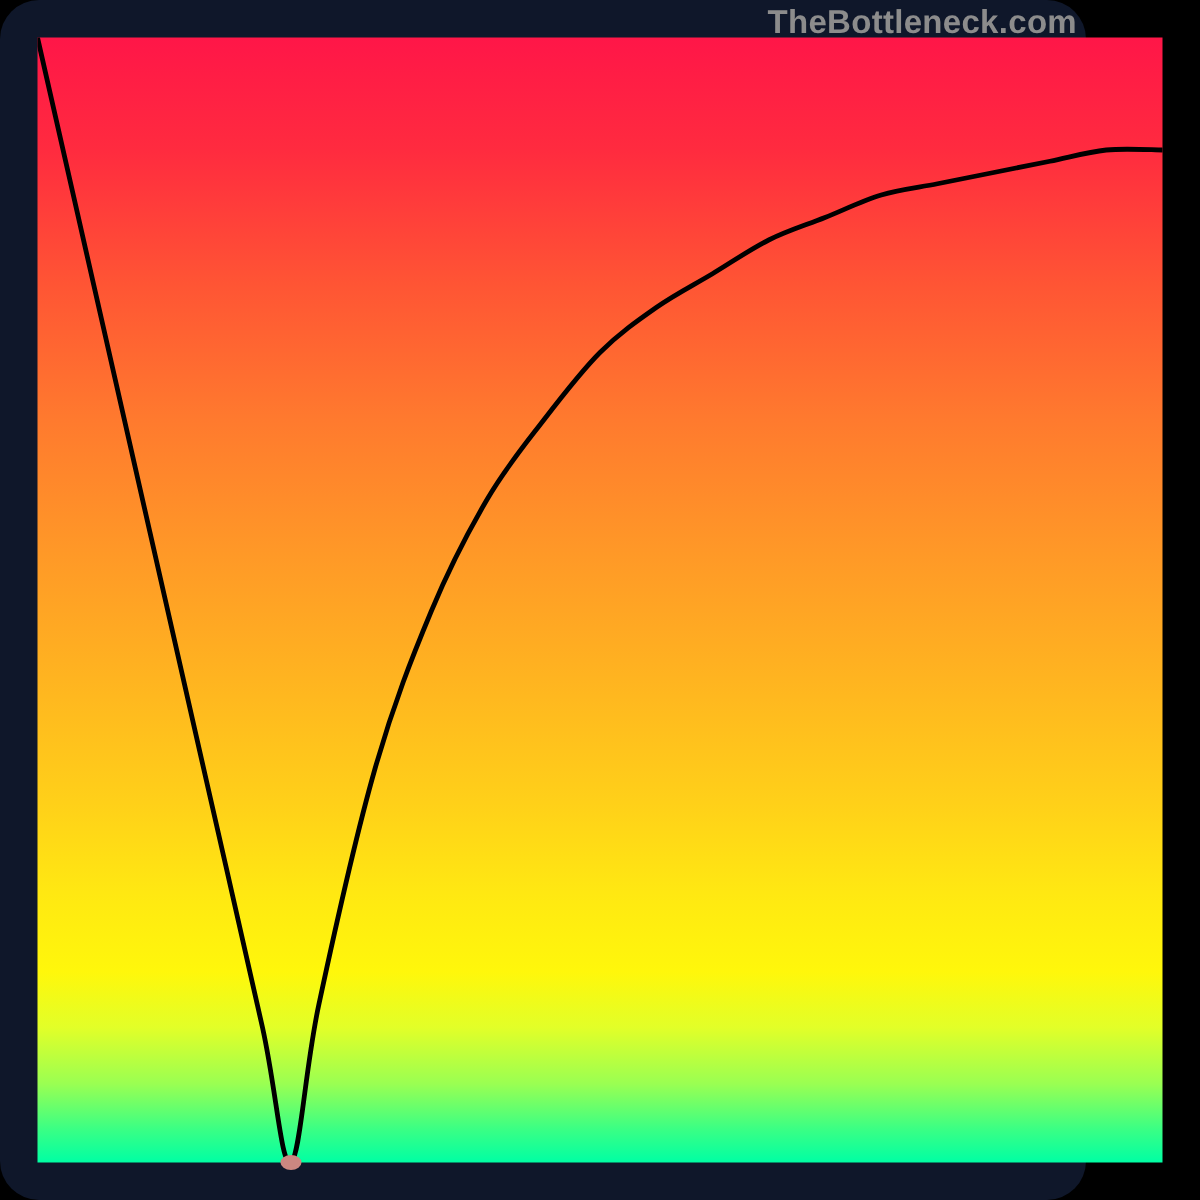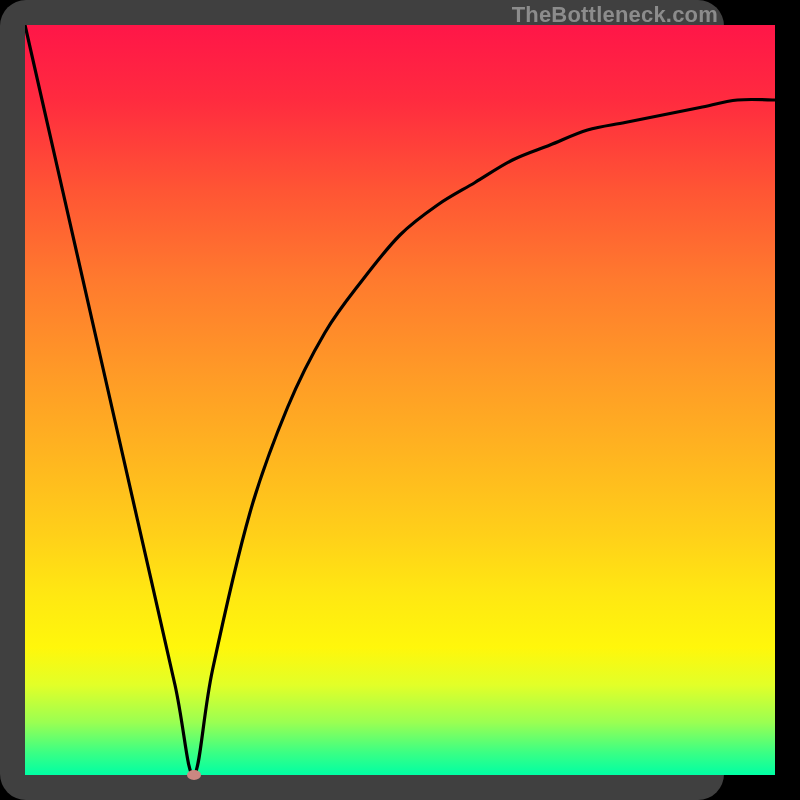--- a/index.html
+++ b/index.html
@@ -8,21 +8,21 @@
     width: 800px;
     height: 800px;
     overflow: hidden;
     font-family: Arial, Helvetica, sans-serif;
     background: #000;
   }
   .stage {
     position: relative;
     width: 724px;
     height: 800px;
-    background: #404040;
+    background: #0f172a;
     border-radius: 26px;
   }
   .plot {
     position: absolute;
     left: 25px;
     top: 25px;
     width: 750px;
     height: 750px;
     background: linear-gradient(
       to bottom,

